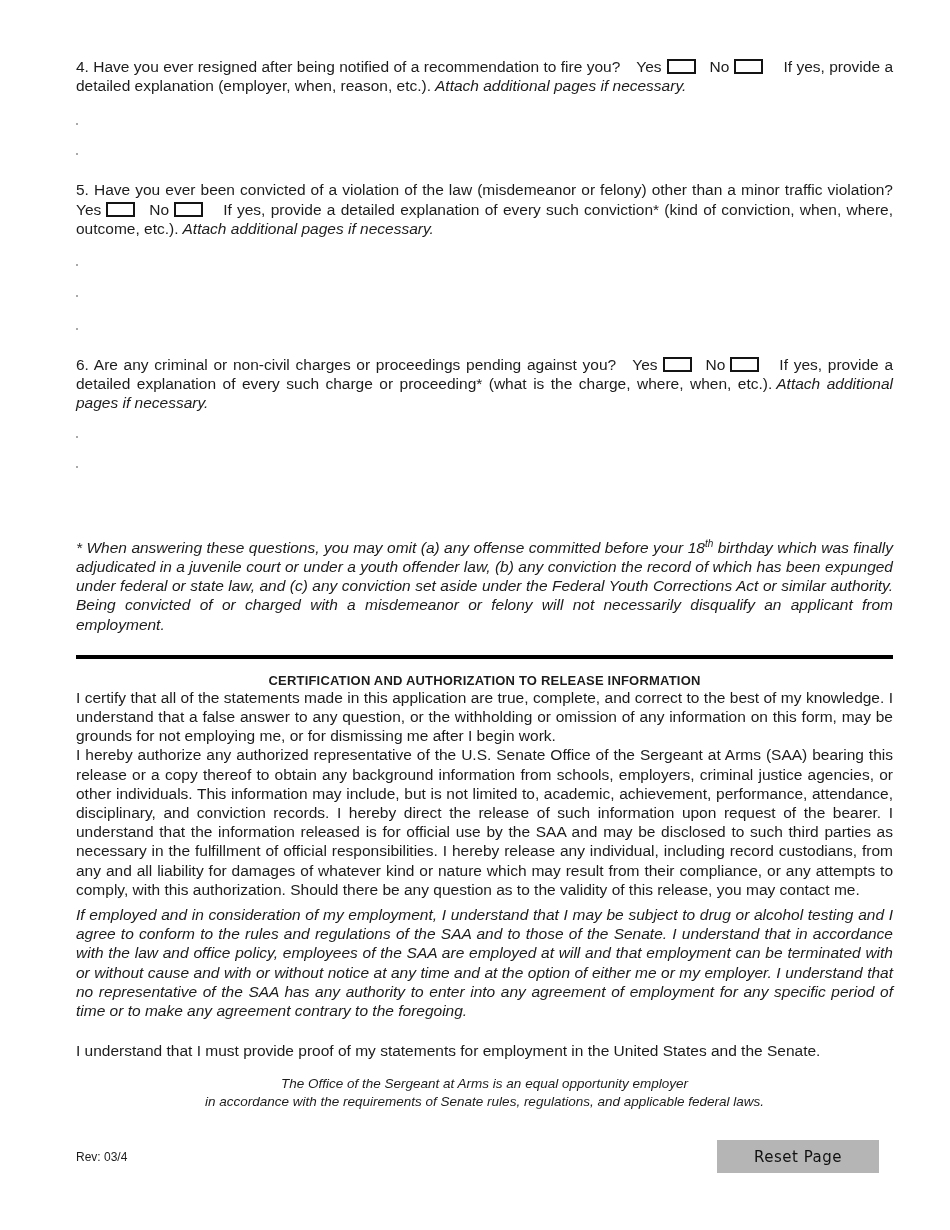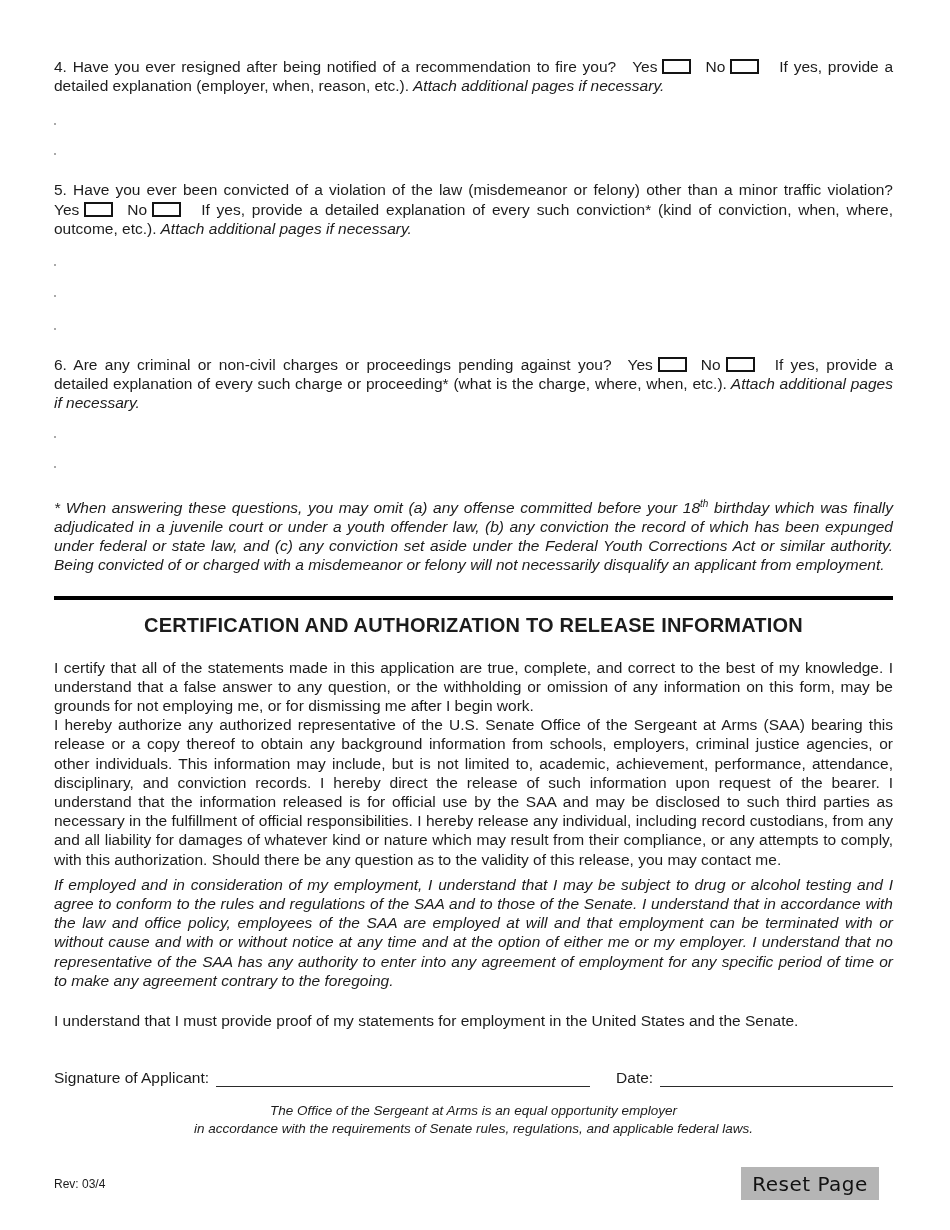--- a/index.html
+++ b/index.html
@@ -1,53 +1,53 @@
 <!DOCTYPE html>
 <html><head>
 <meta charset="utf-8">
 <style>
   * { margin:0; padding:0; box-sizing:border-box; }
   html,body { background:#ffffff; }
   body { width:950px; height:1230px; position:relative; font-family:"Liberation Sans","DejaVu Sans",sans-serif; color:#1c1c1c; }
-  .page { width:950px; height:1230px; background:#ffffff; padding:57px 57px 0 54px; overflow:hidden; }
+  .page { width:950px; height:1230px; background:#ffffff; padding:57px 57px 0 76px; overflow:hidden; }
 
   .question { font-size:15.5px; line-height:19.2px; text-align:justify; }
   .q-italic { font-style:italic; margin-left:4px; }
   .yn-group { white-space:nowrap; margin-left:16px; margin-right:20px; }
   .yn-label { }
   .no-label { margin-left:14px; }
   .checkbox { display:inline-block; width:29px; height:15px; border:2px solid #141414; background:#ffffff; vertical-align:-2px; margin-left:5px; }
 
   .answer-space { position:relative; }
   .dot { position:absolute; left:0; width:2px; height:2px; background:#a9a9a9; }
 
-  .footnote { font-size:15.5px; line-height:19.2px; font-style:italic; text-align:justify; }
+  .footnote { font-size:15.5px; line-height:19.2px; font-style:italic; text-align:justify;margin-top:40px; }
   .footnote sup { font-size:10px; }
 
   .rule { height:4px; background:#000000; margin-top:21px; }
 
-  .cert-heading { text-align:center; font-size:20px; font-weight:bold; letter-spacing:0.2px; margin-top:14px; }
+  .cert-heading { text-align:center; font-size:13px; font-weight:bold; letter-spacing:0.2px; margin-top:14px; }
 
   .cert-p { font-size:15.5px; line-height:19.2px; text-align:justify; }
-  #cert-p1 { margin-top:21px; }
+  #cert-p1 { }
   #cert-p2 { margin-top:0; }
   #cert-p3 { margin-top:6px;font-style:italic; }
   #cert-p4 { margin-top:21px; text-align:left; }
 
   .sig-row { margin-top:37px; display:flex; align-items:flex-end; font-size:15.5px; }
   .sig-label { white-space:nowrap; }
   .sig-line { border-bottom:1.5px solid #2a2a2a; height:20px; width:374px; margin-left:7px; }
   .date-label { margin-left:26px; white-space:nowrap; }
   .date-line { border-bottom:1.5px solid #2a2a2a; height:20px; flex:1; margin-left:7px; }
 
   .eoe { margin-top:15px; text-align:center; font-style:italic; font-size:13.5px; line-height:17.5px; }
 
   .bottom-row { margin-top:30px; display:flex; justify-content:space-between; align-items:center; }
   .rev { font-size:12px; }
-  .reset-button { width:138px; height:33px; margin-right:14px; background:#b5b5b5; border:none; font-family:"DejaVu Sans","Liberation Sans",sans-serif; font-size:20px; color:#111; letter-spacing:0.5px; display:flex; align-items:center; justify-content:center; cursor:pointer;margin-left:28px; }
+  .reset-button { width:162px; height:33px; margin-right:14px; background:#b5b5b5; border:none; font-family:"DejaVu Sans","Liberation Sans",sans-serif; font-size:15px; color:#111; letter-spacing:0.5px; display:flex; align-items:center; justify-content:center; cursor:pointer;margin-left:28px; }
 </style>
 </head>
 <body>
 
 <div class="page">
 
   <p class="question"><span>4. Have you ever resigned after being notified of a recommendation to fire you?</span><span class="yn-group"><span class="yn-label">Yes</span><span class="checkbox"></span><span class="yn-label no-label">No</span><span class="checkbox"></span></span><span>If yes, provide a detailed explanation (employer, when, reason, etc.).</span><span class="q-italic">Attach additional pages if necessary.</span></p>
 
   <div class="answer-space" style="height:85px;">
     <span class="dot" style="top:28px;"></span>
@@ -73,26 +73,20 @@
 
   <div class="rule"></div>
 
   <div class="cert-heading">CERTIFICATION AND AUTHORIZATION TO RELEASE INFORMATION</div>
 
   <p class="cert-p" id="cert-p1">I certify that all of the statements made in this application are true, complete, and correct to the best of my knowledge. I understand that a false answer to any question, or the withholding or omission of any information on this form, may be grounds for not employing me, or for dismissing me after I begin work.</p>
   <p class="cert-p" id="cert-p2">I hereby authorize any authorized representative of the U.S. Senate Office of the Sergeant at Arms (SAA) bearing this release or a copy thereof to obtain any background information from schools, employers, criminal justice agencies, or other individuals. This information may include, but is not limited to, academic, achievement, performance, attendance, disciplinary, and conviction records. I hereby direct the release of such information upon request of the bearer. I understand that the information released is for official use by the SAA and may be disclosed to such third parties as necessary in the fulfillment of official responsibilities. I hereby release any individual, including record custodians, from any and all liability for damages of whatever kind or nature which may result from their compliance, or any attempts to comply, with this authorization. Should there be any question as to the validity of this release, you may contact me.</p>
   <p class="cert-p" id="cert-p3">If employed and in consideration of my employment, I understand that I may be subject to drug or alcohol testing and I agree to conform to the rules and regulations of the SAA and to those of the Senate. I understand that in accordance with the law and office policy, employees of the SAA are employed at will and that employment can be terminated with or without cause and with or without notice at any time and at the option of either me or my employer. I understand that no representative of the SAA has any authority to enter into any agreement of employment for any specific period of time or to make any agreement contrary to the foregoing.</p>
   <p class="cert-p" id="cert-p4">I understand that I must provide proof of my statements for employment in the United States and the Senate.</p>
 
-  <div class="sig-row">
-    <span class="sig-label">Signature of Applicant:</span>
-    <span class="sig-line"></span>
-    <span class="date-label">Date:</span>
-    <span class="date-line"></span>
-  </div>
 
   <div class="eoe">
     <div>The Office of the Sergeant at Arms is an equal opportunity employer</div>
     <div>in accordance with the requirements of Senate rules, regulations, and applicable federal laws.</div>
   </div>
 
   <div class="bottom-row">
     <span class="rev">Rev: 03/4</span>
     <button class="reset-button">Reset Page</button>
   </div>

